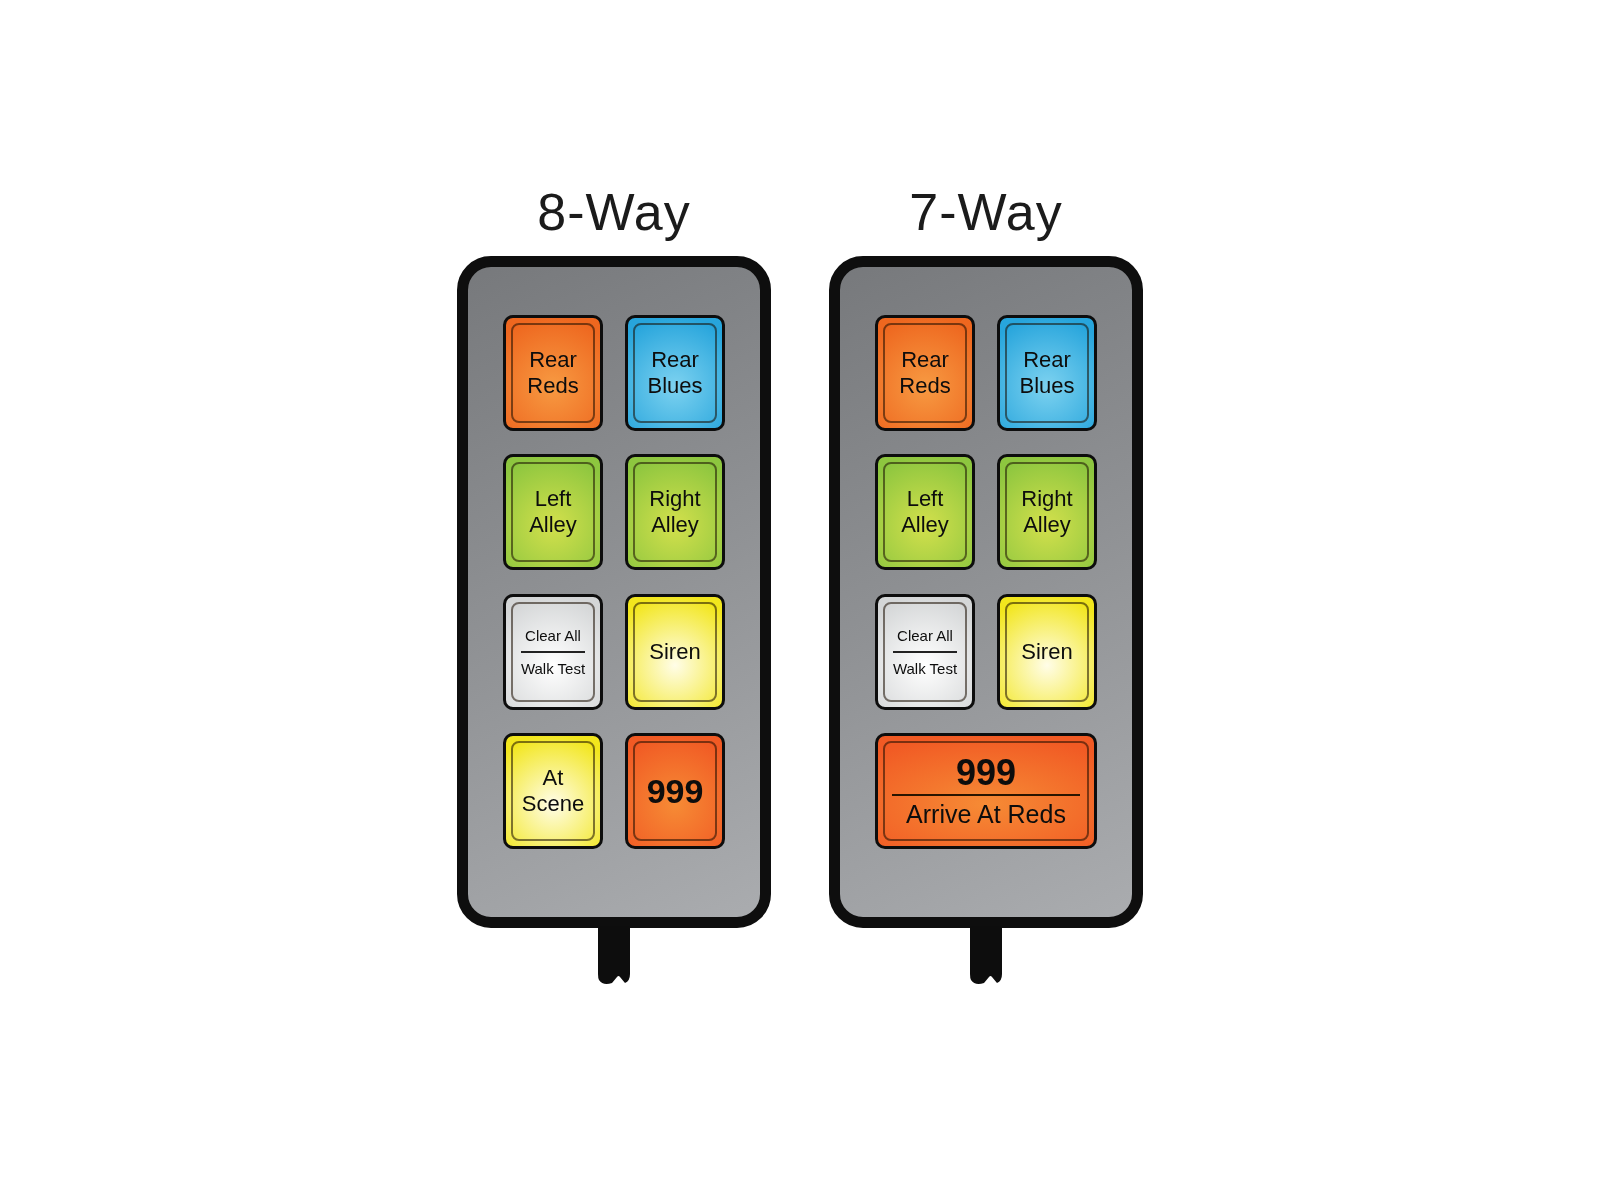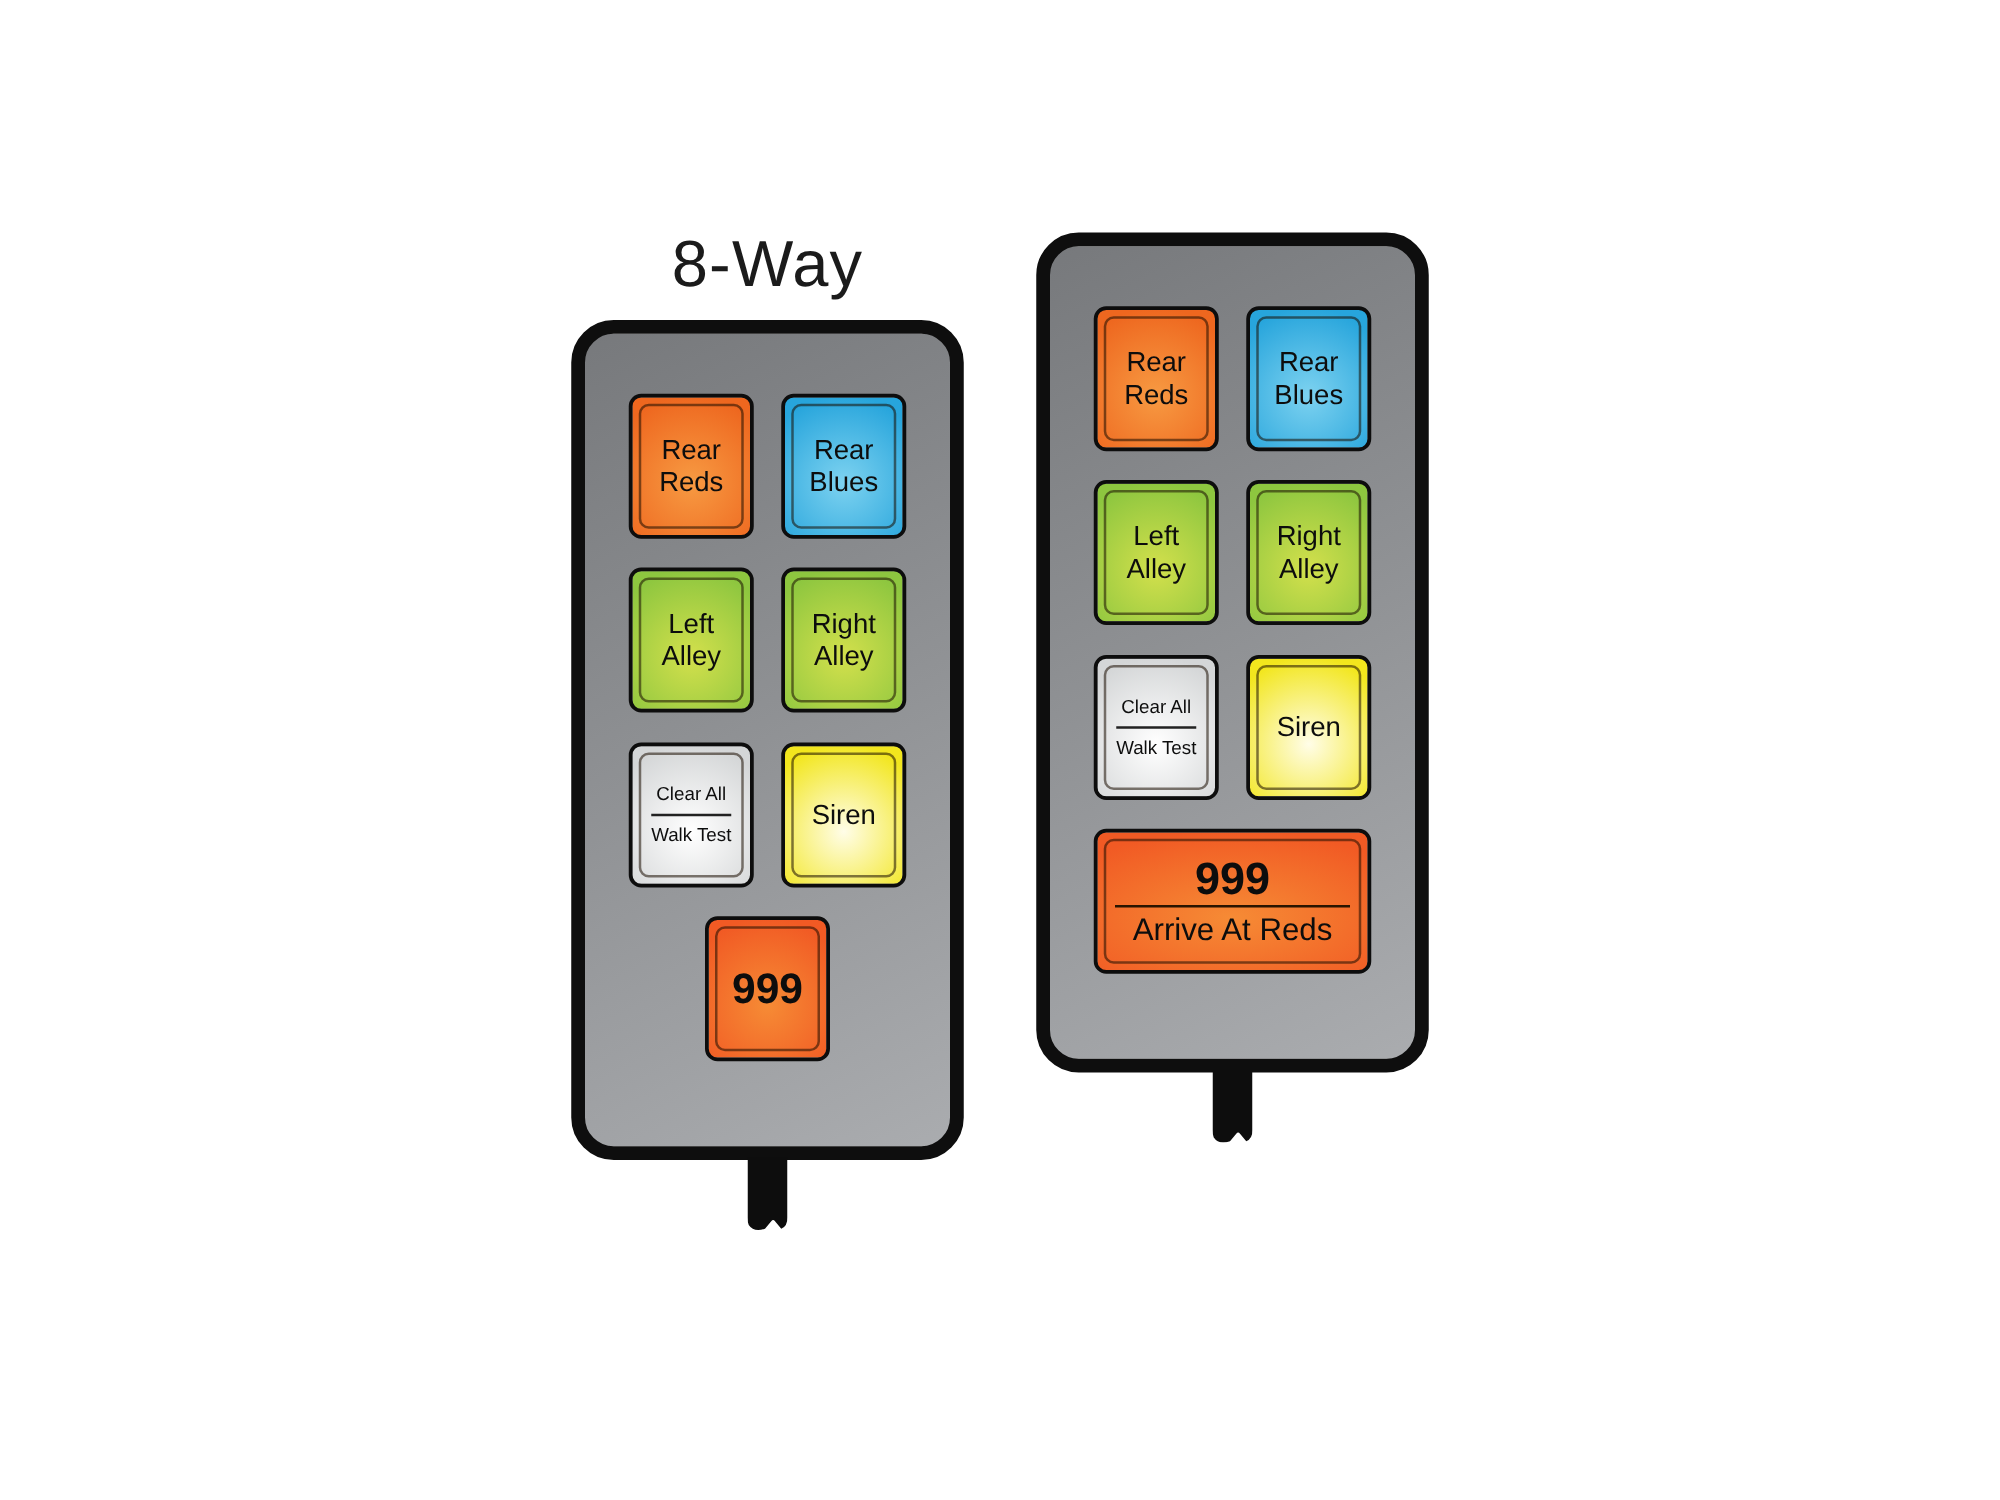--- a/index.html
+++ b/index.html
@@ -118,33 +118,38 @@
         <div class="btn split" style="--base: #D4D6D7; --glow: #FFFFFF;">
           <span class="lbl">Clear All</span>
           <div class="split-divider"></div>
           <span class="lbl">Walk Test</span>
         </div>
         <div class="btn" style="--base: #F2E61D; --glow: #FFFDE8;">
           <span class="lbl">Siren</span>
         </div>
       </div>
       <div class="row">
+        <div class="btn" style="--base: #F2E61D; --glow: #FFFDE8;">
+          <span class="lbl">At
+Scene</span>
+        </div>
         <div class="btn num" style="--base: #F15A24; --glow: #F68B35;">
           <span class="lbl">999</span>
         </div>
       </div>
     </div>
     <div class="cable">
       <svg width="32" height="58" viewBox="0 0 32 58" xmlns="http://www.w3.org/2000/svg">
         <path fill="#0d0d0d" d="M0 0 H32 V48 Q32 55 27 57 L22 51 Q20.5 49 19 51 L14 57 Q5 60 1 54 Q0 52 0 48 Z"></path>
       </svg>
     </div>
   </section>
 
   <section class="unit">
+    <h2 class="unit-title">7-Way</h2>
     <div class="panel" style="--pd: #77797C; --pm: #8F9194; --pl: #AAACAF; --frame: #0E0E0E;">
       <div class="row">
         <div class="btn" style="--base: #EE671F; --glow: #F79A42;">
           <span class="lbl">Rear
 Reds</span>
         </div>
         <div class="btn" style="--base: #27A5DC; --glow: #7DD2F0;">
           <span class="lbl">Rear
 Blues</span>
         </div>

